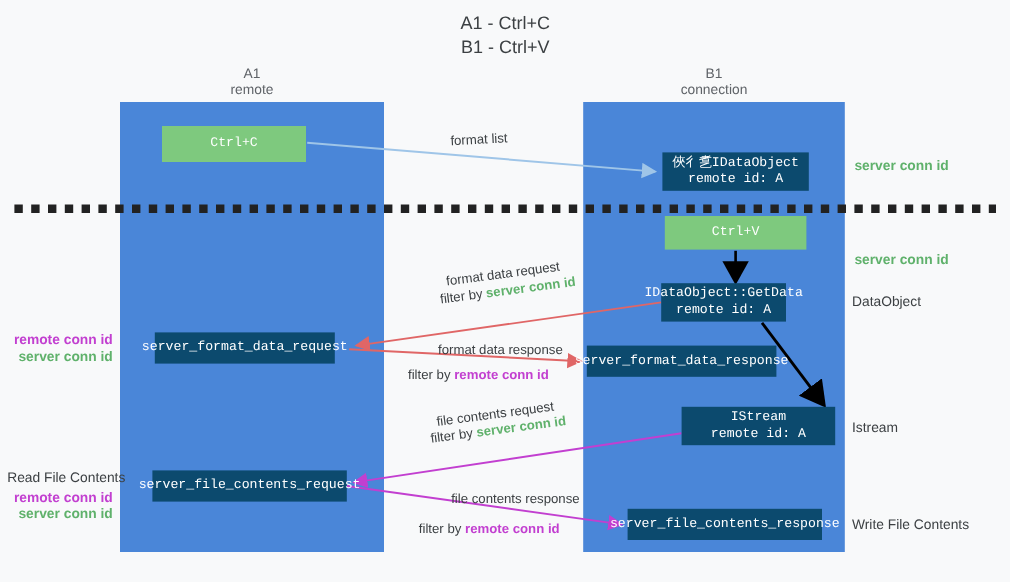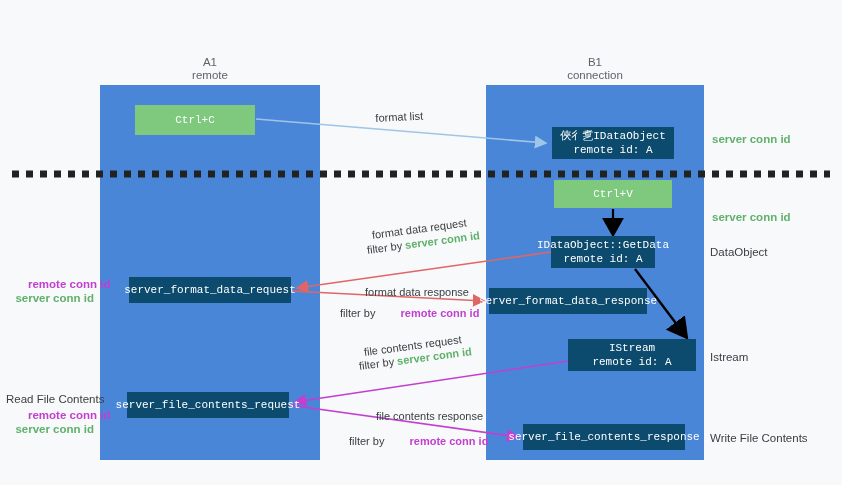--- a/index.html
+++ b/index.html
@@ -56,38 +56,38 @@
     text-align: center;
     padding: 3px 6px;
     font-family: Liberation Mono, monospace;
   }
   .box.green  { background: #7ec97e; }
   .box.orange { background: #0c4a6e; }
   .box .l2 { display: block; }
 
   
   #box-ctrlc        { left: 135px; top: 105px; width: 120px; height: 30px; }
-  #box-fmt-req      { left: 129px; top: 277px; width: 162px; height: 26px; }
+  #box-fmt-req      { left: 129px; top: 277px; width: 150px; height: 26px; }
   #box-file-req     { left: 127px; top: 392px; width: 162px; height: 26px; }
   
   #box-idataobject  { left: 552px; top: 127px; width: 122px; height: 32px; }
   #box-ctrlv        { left: 554px; top: 180px; width: 118px; height: 28px; }
   #box-getdata      { left: 551px; top: 236px; width: 104px; height: 32px; }
   #box-fmt-resp     { left: 489px; top: 288px; width: 158px; height: 26px; }
   #box-istream      { left: 568px; top: 339px; width: 128px; height: 32px; }
   #box-file-resp    { left: 523px; top: 424px; width: 162px; height: 26px; }
 
   
   .side-note {
     font-size: 11.5px;
     line-height: 15px;
     white-space: nowrap;
   }
   .green-txt  { color: #5fb16b; font-weight: bold; }
-  .purple-txt { color: #c23fd0; font-weight: bold; margin-left: 22px; }
+  .purple-txt { color: #c23fd0; font-weight: bold; }
   .plain-txt  { color: #3c4043; }
 
   #note-server-1 { left: 712px; top: 132px; }
   #note-server-2 { left: 712px; top: 210px; }
   #note-dataobject { left: 710px; top: 245px; }
   #note-istream  { left: 710px; top: 350px; }
 
   
   #note-left-1 { left: 6px; top: 277px; text-align: right; width: 88px; }
   #note-left-2 { left: 6px; top: 392px; text-align: right; width: 88px; }
@@ -146,20 +146,22 @@
   <line x1="551" y1="252" x2="297" y2="288" stroke="#e06666" stroke-width="1.6" marker-end="url(#ah-red)"></line>
 
   <line x1="291" y1="291" x2="484" y2="301" stroke="#e06666" stroke-width="1.6" marker-end="url(#ah-red)"></line>
 
   <line x1="568" y1="361" x2="295" y2="402" stroke="#c23fd0" stroke-width="1.6" marker-end="url(#ah-purple)"></line>
 
   <line x1="289" y1="405" x2="518" y2="437" stroke="#c23fd0" stroke-width="1.6" marker-end="url(#ah-purple)"></line>
 </svg>
 
 <div class="abs" id="title">
+  <div>A1 - Ctrl+C</div>
+  <div>B1 - Ctrl+V</div>
 </div>
 
 <div class="abs lane-head" id="head-a1">
   <div>A1</div>
   <div>remote</div>
 </div>
 <div class="abs lane-head" id="head-b1">
   <div>B1</div>
   <div>connection</div>
 </div>

